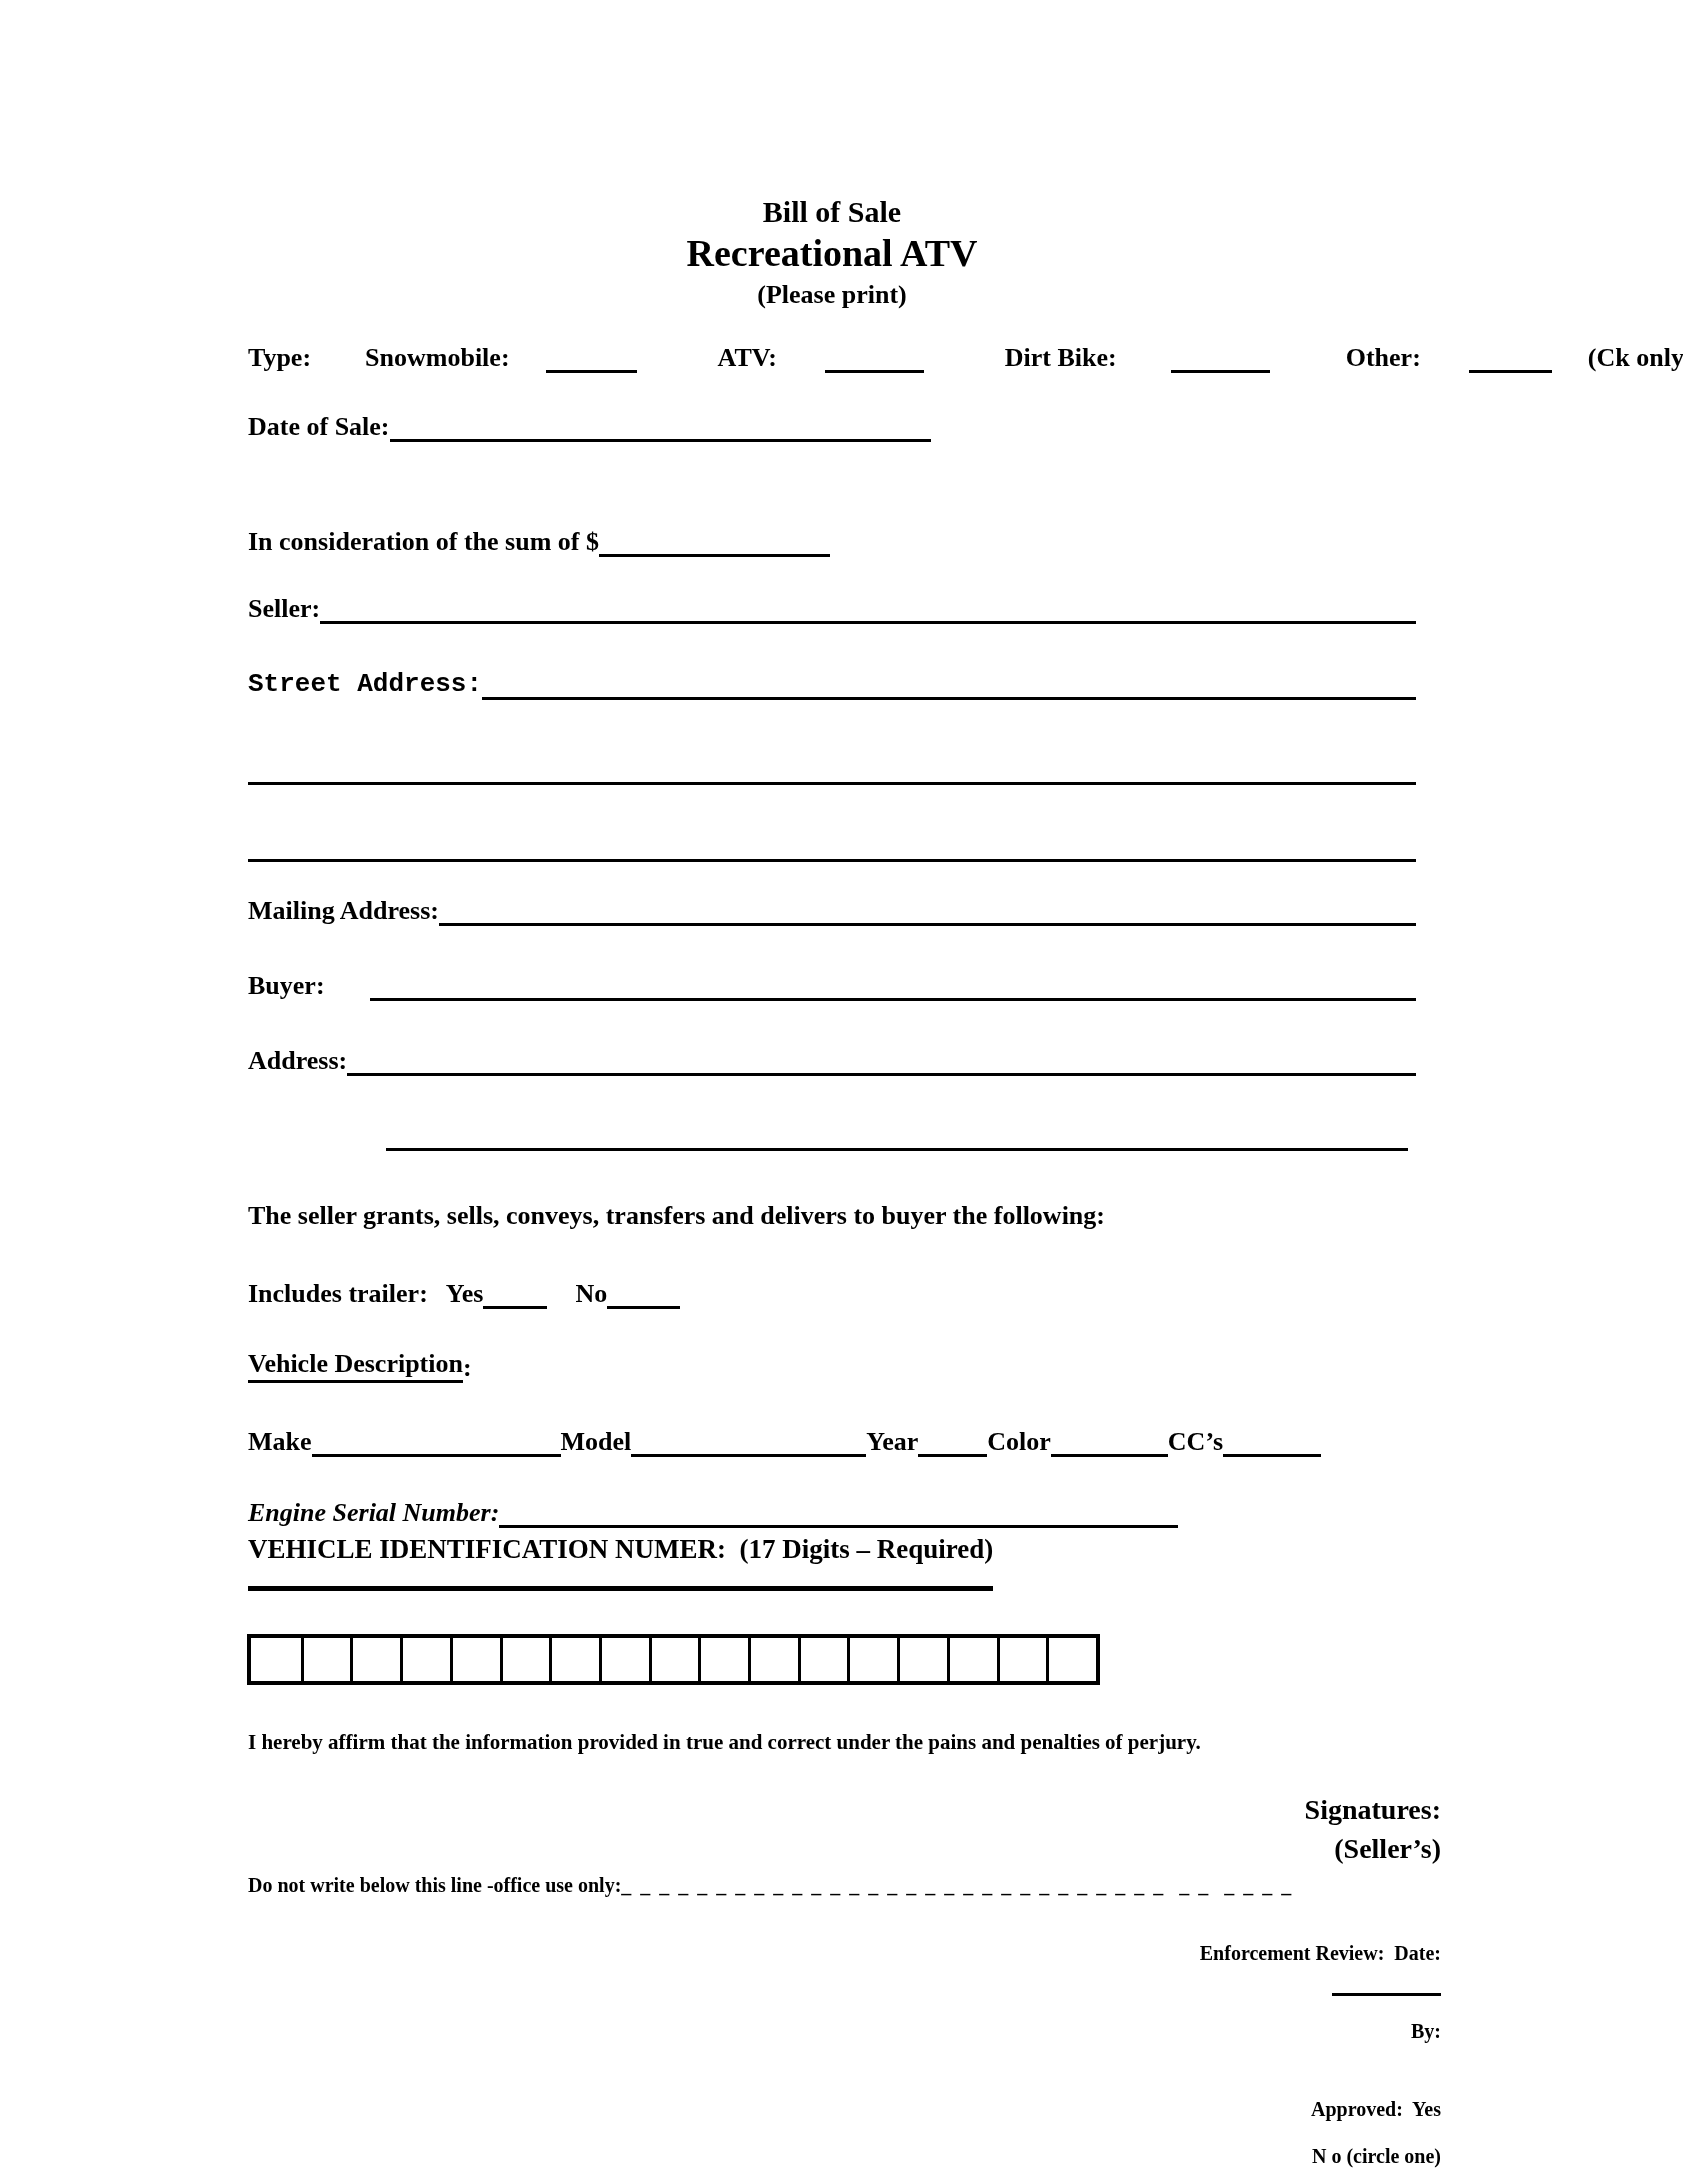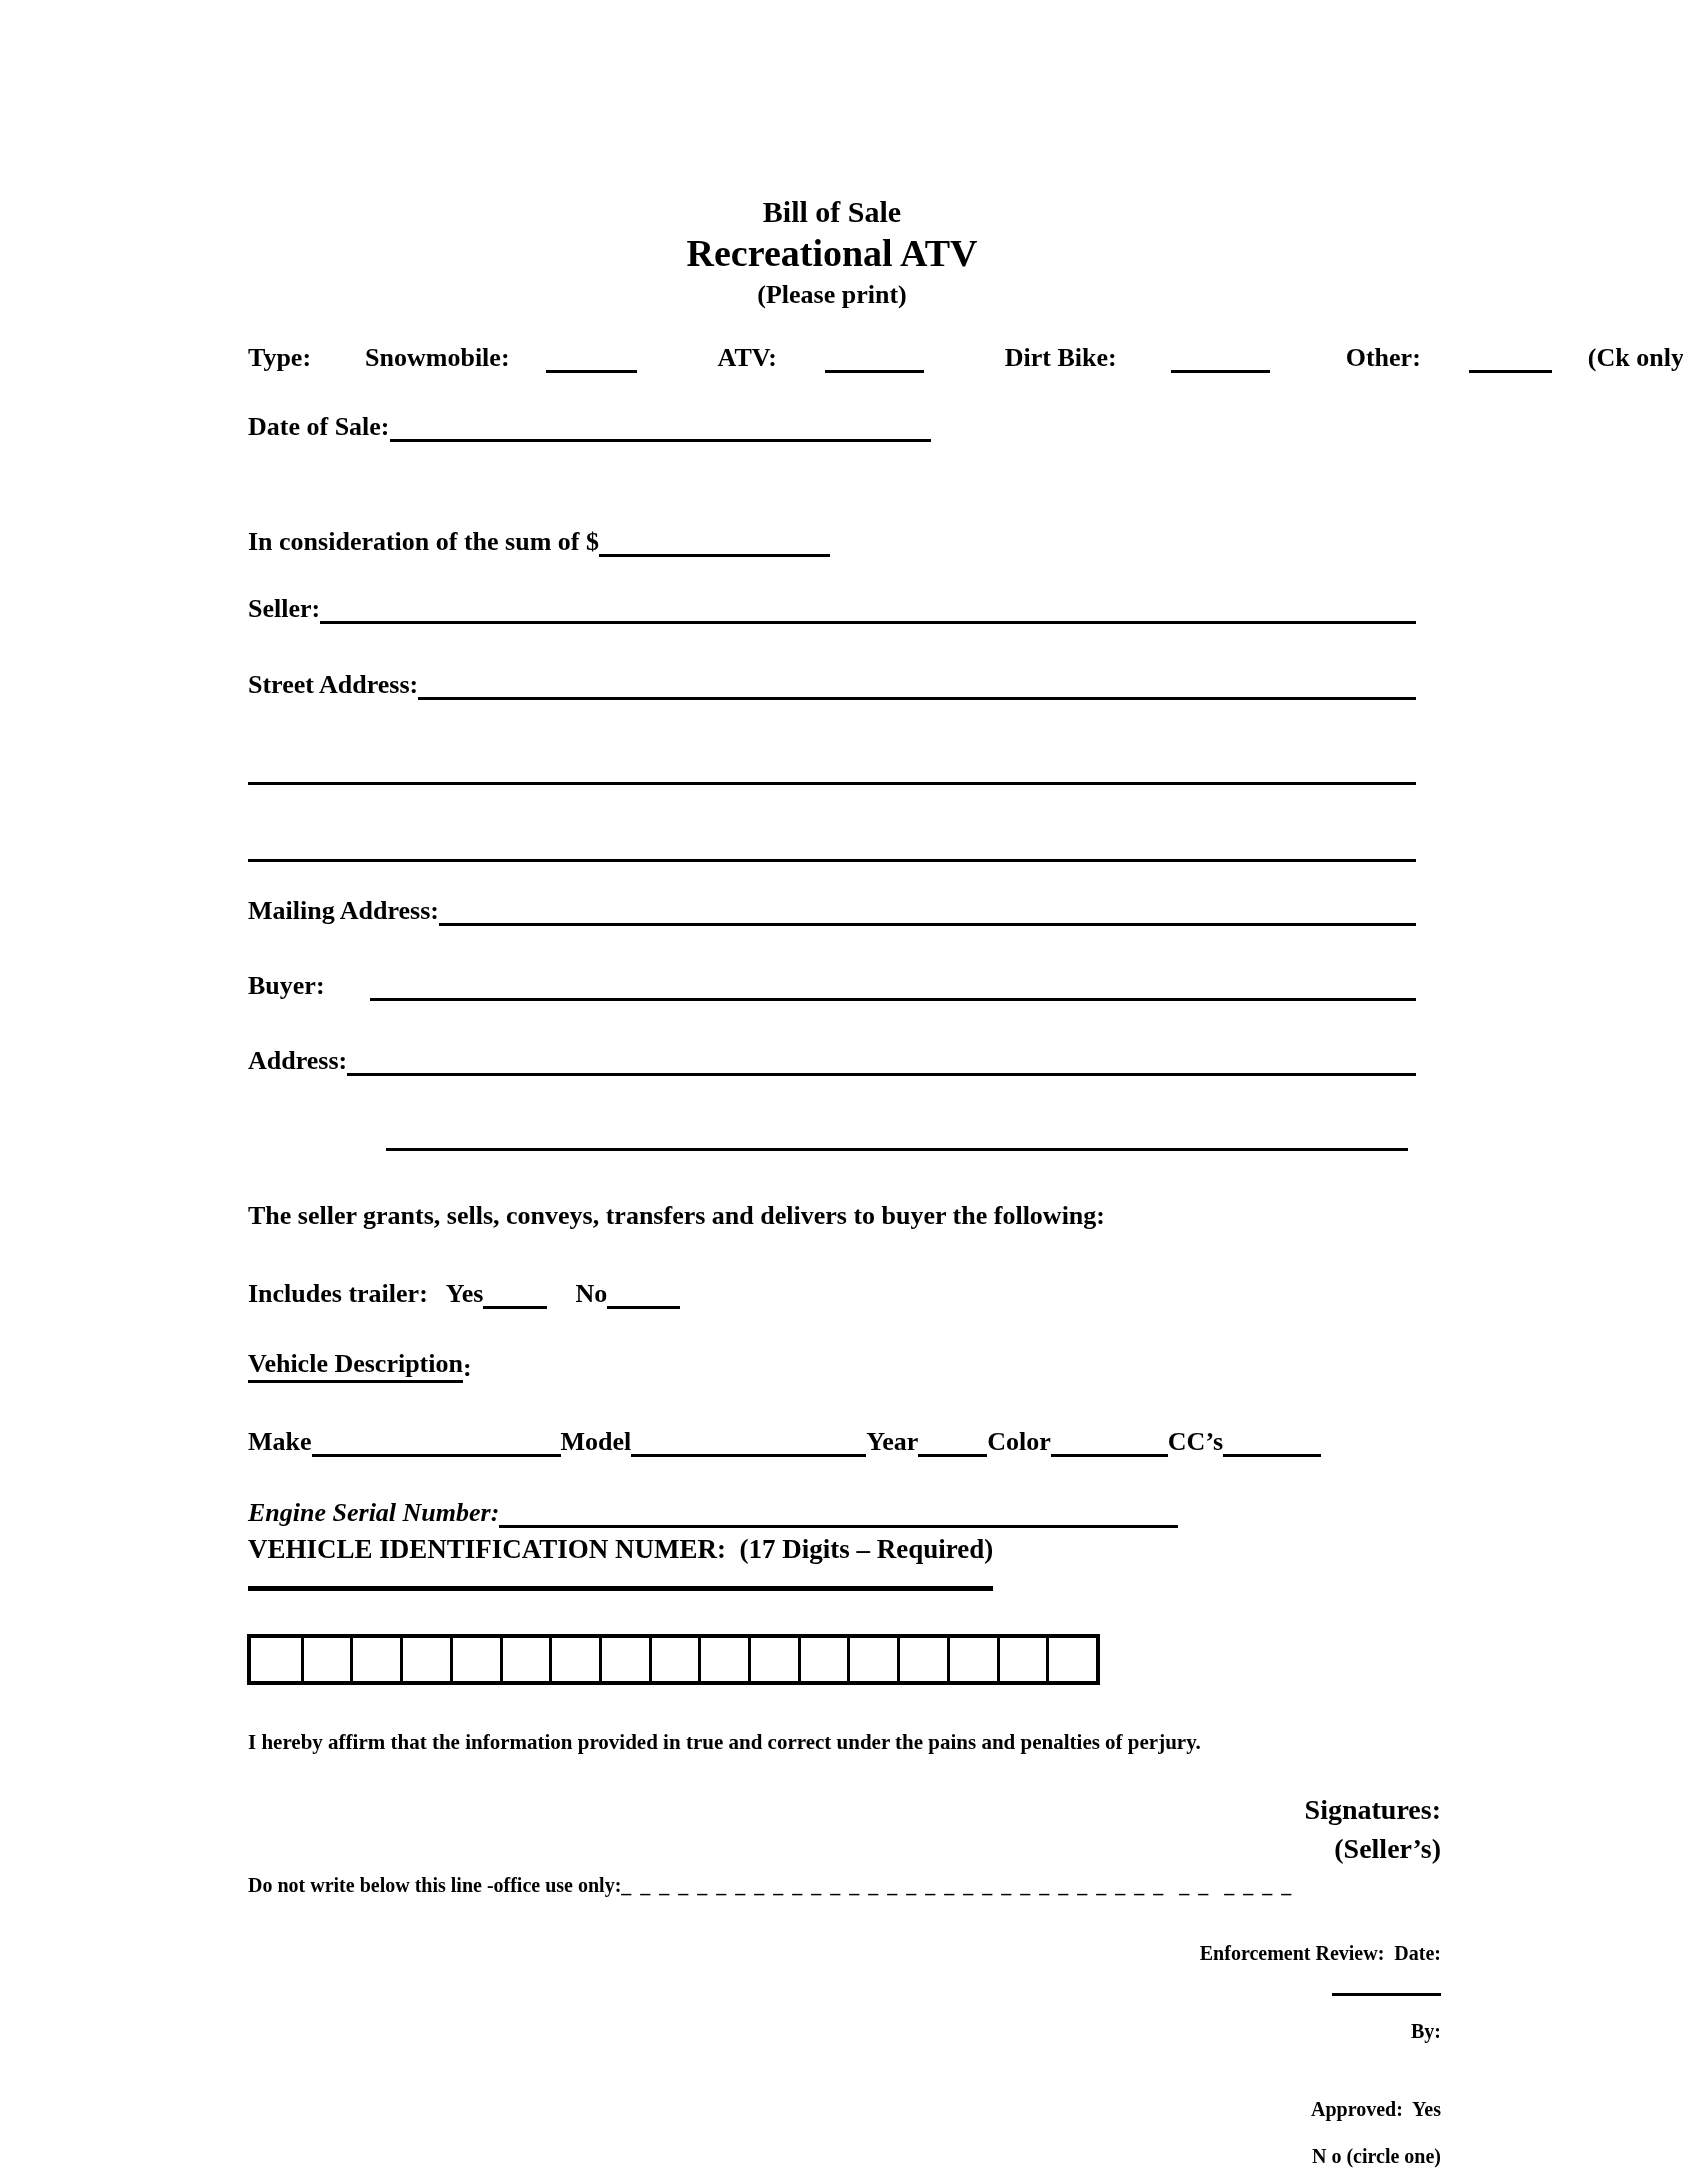--- a/index.html
+++ b/index.html
@@ -94,21 +94,21 @@
   <div class="row" style="top:527px;">
     <span class="lbl">In consideration of the sum of $</span>
     <span class="blank b233"></span>
   </div>
 
   <div class="row w1180" style="top:594px;">
     <span class="lbl">Seller:</span>
     <span class="blank fill"></span>
   </div>
 
-  <div class="row w1180" style="top:670px;">
+  <div class="row w1180" style="top:670px;font-family:Liberation Mono, monospace;">
     <span class="lbl">Street Address:</span>
     <span class="blank fill"></span>
   </div>
 
   <div class="row w1180" style="top:778px;">
     <span class="blank fill"></span>
   </div>
   <div class="row w1180" style="top:855px;">
     <span class="blank fill"></span>
   </div>

